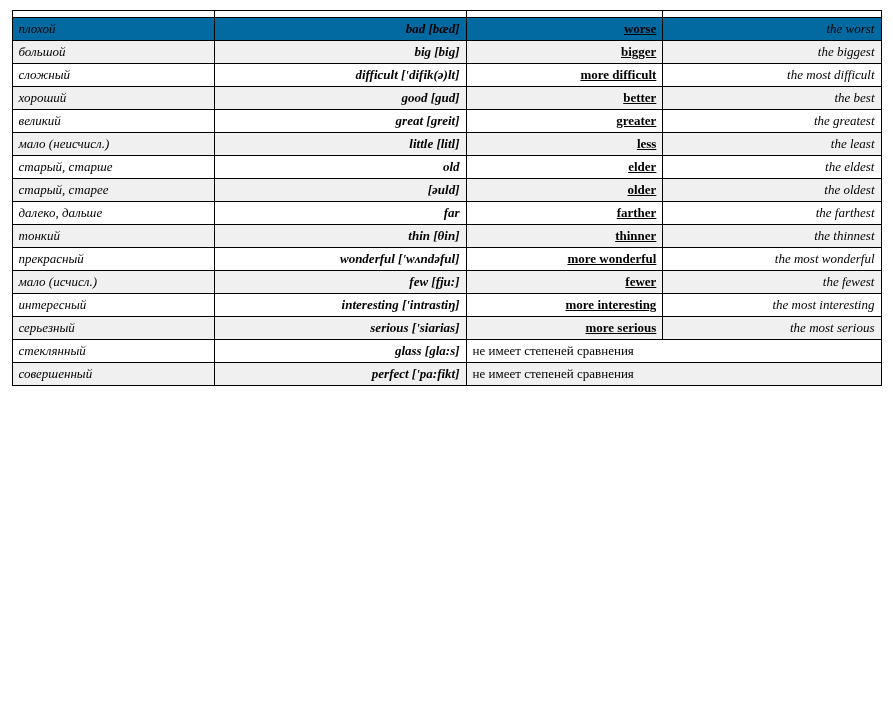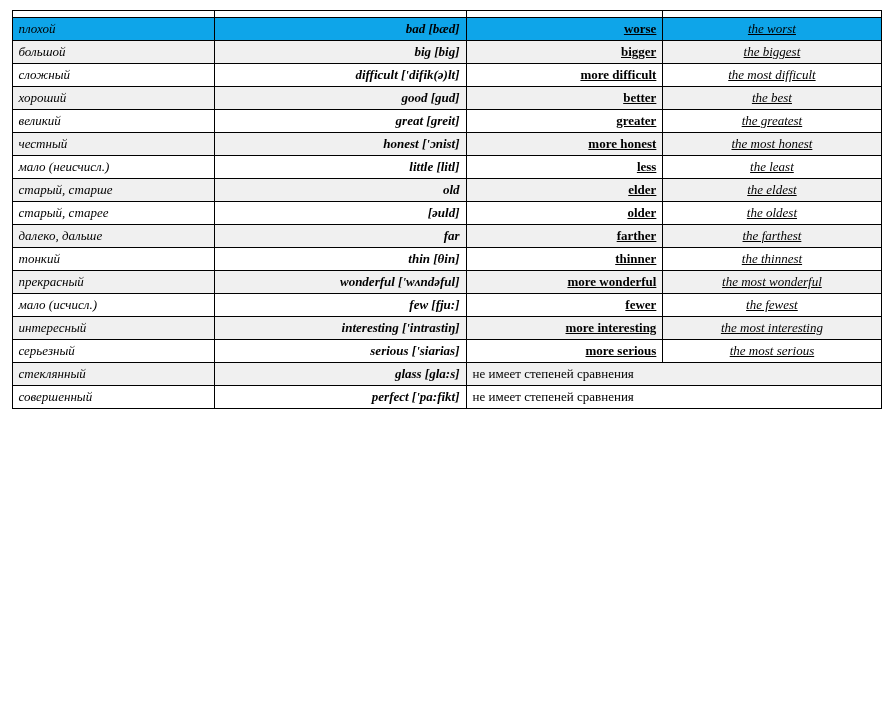--- a/index.html
+++ b/index.html
@@ -37,35 +37,34 @@
       font-style: italic;
       text-align: right;
     }
     td.comparative {
       font-weight: bold;
       text-align: right;
       text-decoration: underline;
     }
     td.superlative {
       font-style: italic;
-      text-align: center;
-      text-decoration: underline;
+      text-align: right;
     }
     td.merged {
       text-align: left;
       font-style: normal;
     }
     tr:nth-child(even) {
       background: #f0f0f0;
     }
     tr:nth-child(odd) {
       background: #fff;
     }
     tr:first-child {
-      background: #0ea5e9;
+      background: #0369a1;
     }
   </style>
 </head>
 <body>
 
 <table>
   <thead>
     <tr>
       <th></th>
       <th></th>
@@ -96,26 +95,20 @@
         <td class="russian">хороший</td>
         <td class="positive">good [gud]</td>
         <td class="comparative">better</td>
         <td class="superlative">the best</td>
       </tr>
       <tr>
         <td class="russian">великий</td>
         <td class="positive">great [greit]</td>
         <td class="comparative">greater</td>
         <td class="superlative">the greatest</td>
-      </tr>
-      <tr>
-        <td class="russian">честный</td>
-        <td class="positive">honest ['ɔnist]</td>
-        <td class="comparative">more honest</td>
-        <td class="superlative">the most honest</td>
       </tr>
       <tr>
         <td class="russian">мало (неисчисл.)</td>
         <td class="positive">little [litl]</td>
         <td class="comparative">less</td>
         <td class="superlative">the least</td>
       </tr>
       <tr>
         <td class="russian">старый, старше</td>
         <td class="positive">old</td>

